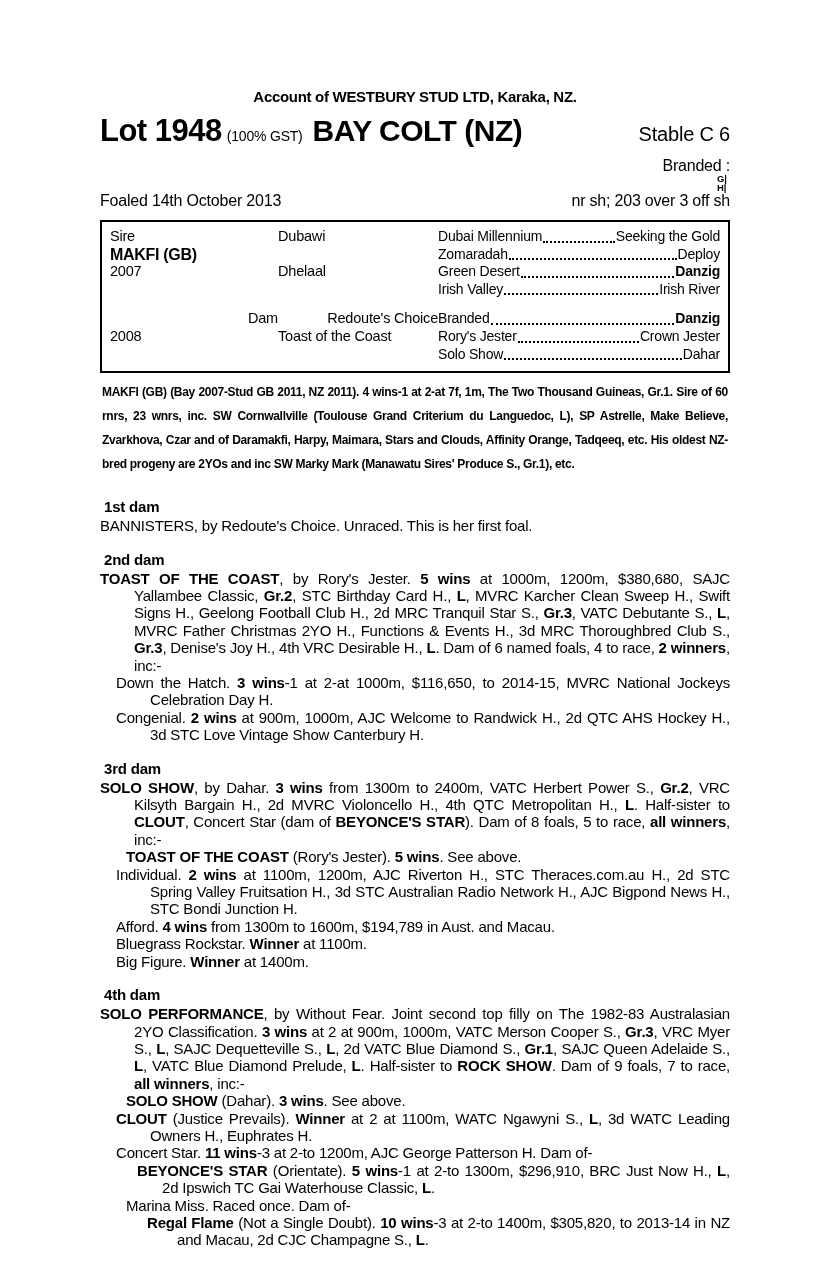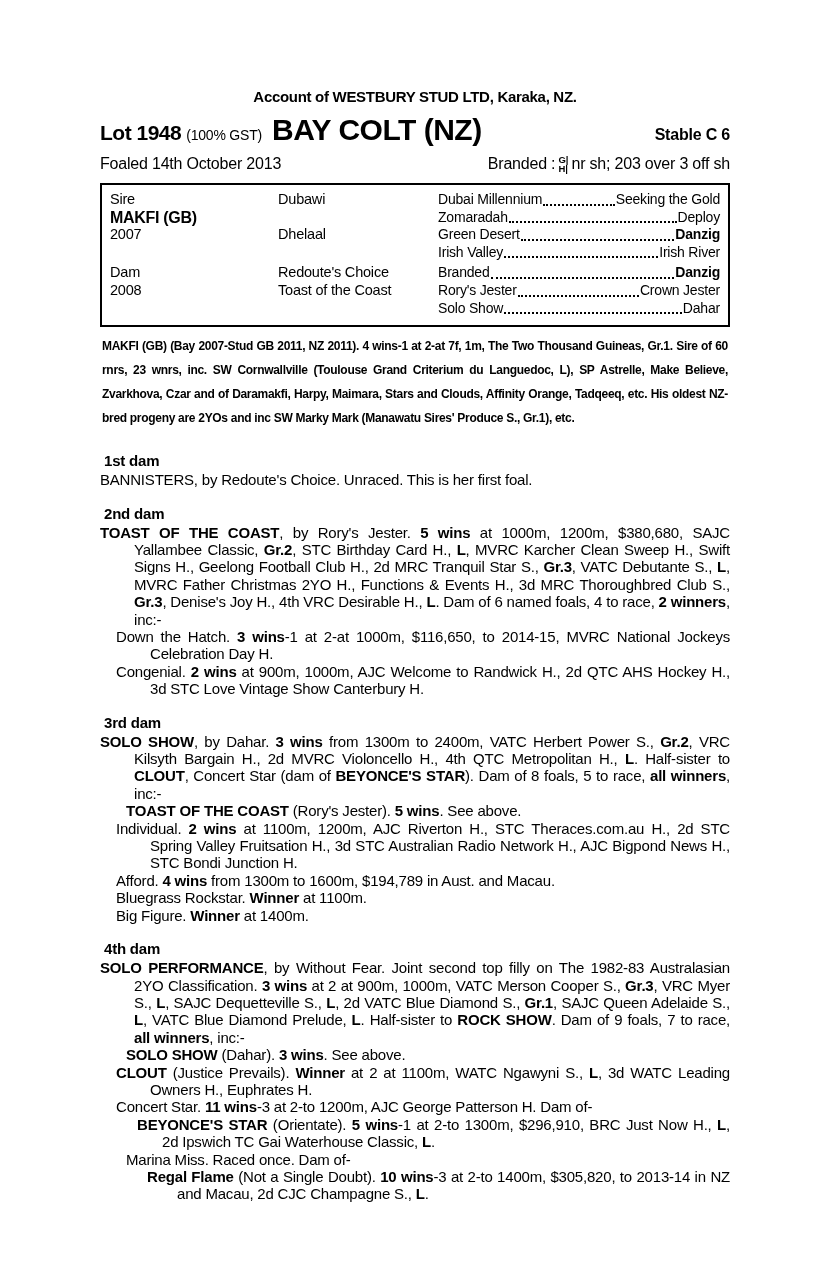--- a/index.html
+++ b/index.html
@@ -7,32 +7,32 @@
   body {
     width:827px; height:1270px; overflow:hidden;
     font-family:"Liberation Sans", sans-serif;
     color:#000; letter-spacing:-0.2px;
   }
   .page { width:630px; margin:88px 0 0 100px; }
 
   
   .account { text-align:center; font-weight:bold; font-size:15px; margin-bottom:8px; letter-spacing:-0.3px; }
   .lotline { display:flex; align-items:baseline; margin-bottom:8px; }
-  .lotnum { font-weight:bold; font-size:21px; letter-spacing:-0.5px; }
+  .lotnum { font-weight:bold; font-size:31px; letter-spacing:-0.5px; }
   .gst { font-size:14px; margin:0 10px 0 5px; }
   .horse-title { font-weight:bold; font-size:30px; letter-spacing:-0.5px;text-align:right; }
-  .stable { margin-left:auto; font-weight:bold; font-size:16px;text-align:right; }
+  .stable { margin-left:auto; font-weight:normal; font-size:20px;text-align:right; }
   .foalline { display:flex; align-items:flex-end; font-size:16px; margin-bottom:10px; }
-  .brandwrap { margin-left:auto; display:flex; align-items:flex-end; }
+  .brandwrap { margin-left:auto; display:flex; align-items:flex-end;flex-direction:column; }
   .brand-mark { display:inline-flex; flex-direction:column; font-weight:bold; font-size:9.5px; line-height:8.5px; margin:0 3px; letter-spacing:0; }
 
   
   .pedigree { border:2px solid #000; padding:6px 8px 8px 8px; margin-bottom:7px; }
   .prow { display:flex; font-size:14.5px; line-height:17.6px; }
-  .prow.gap { margin-top:3px; }
+  .prow.gap { margin-top:12px;text-align:right; }
   .c1 { width:168px; flex:none; }
   .c2 { width:160px; flex:none; }
   .c3 { flex:1; display:flex; align-items:baseline; font-size:14px; }
   .b { font-weight:bold; }
   .c1.b { font-size:16px; letter-spacing:-0.3px; }
   .al { white-space:nowrap; }
   .ar { white-space:nowrap; }
   .dots { flex:1; min-width:6px; border-bottom:2px dotted #000; align-self:flex-end; margin:0 1px 3px 1px; }
 
   

